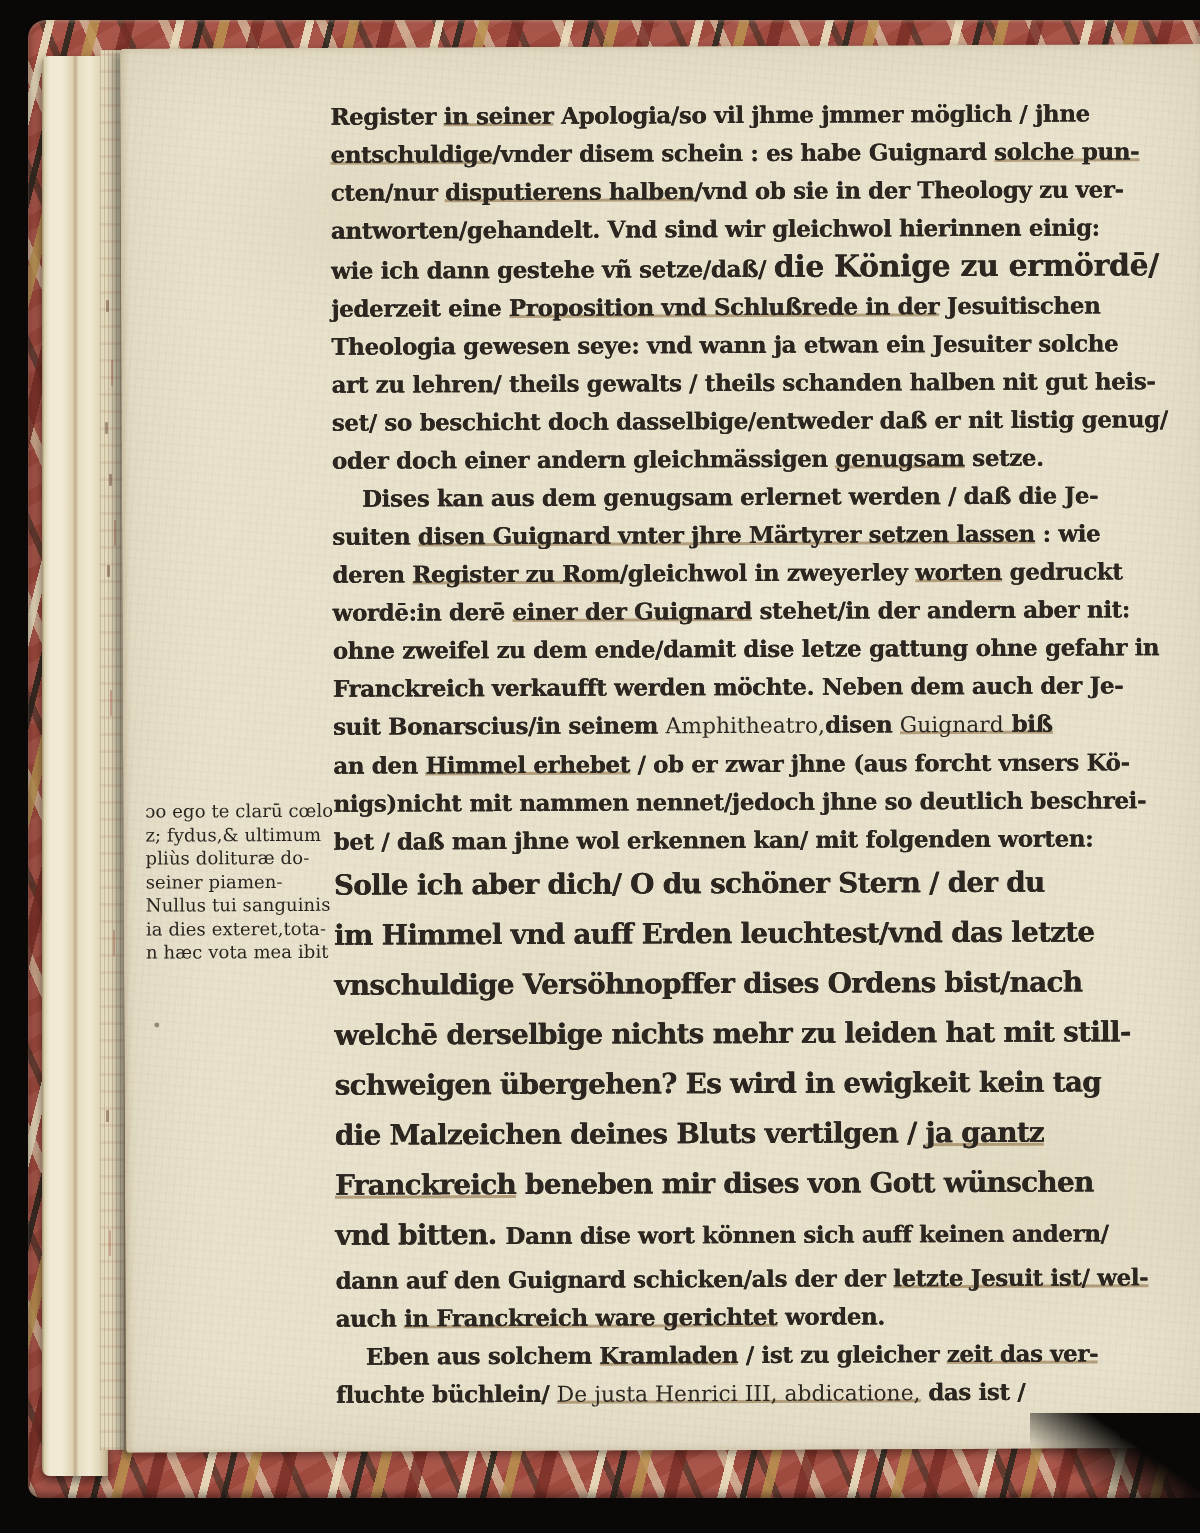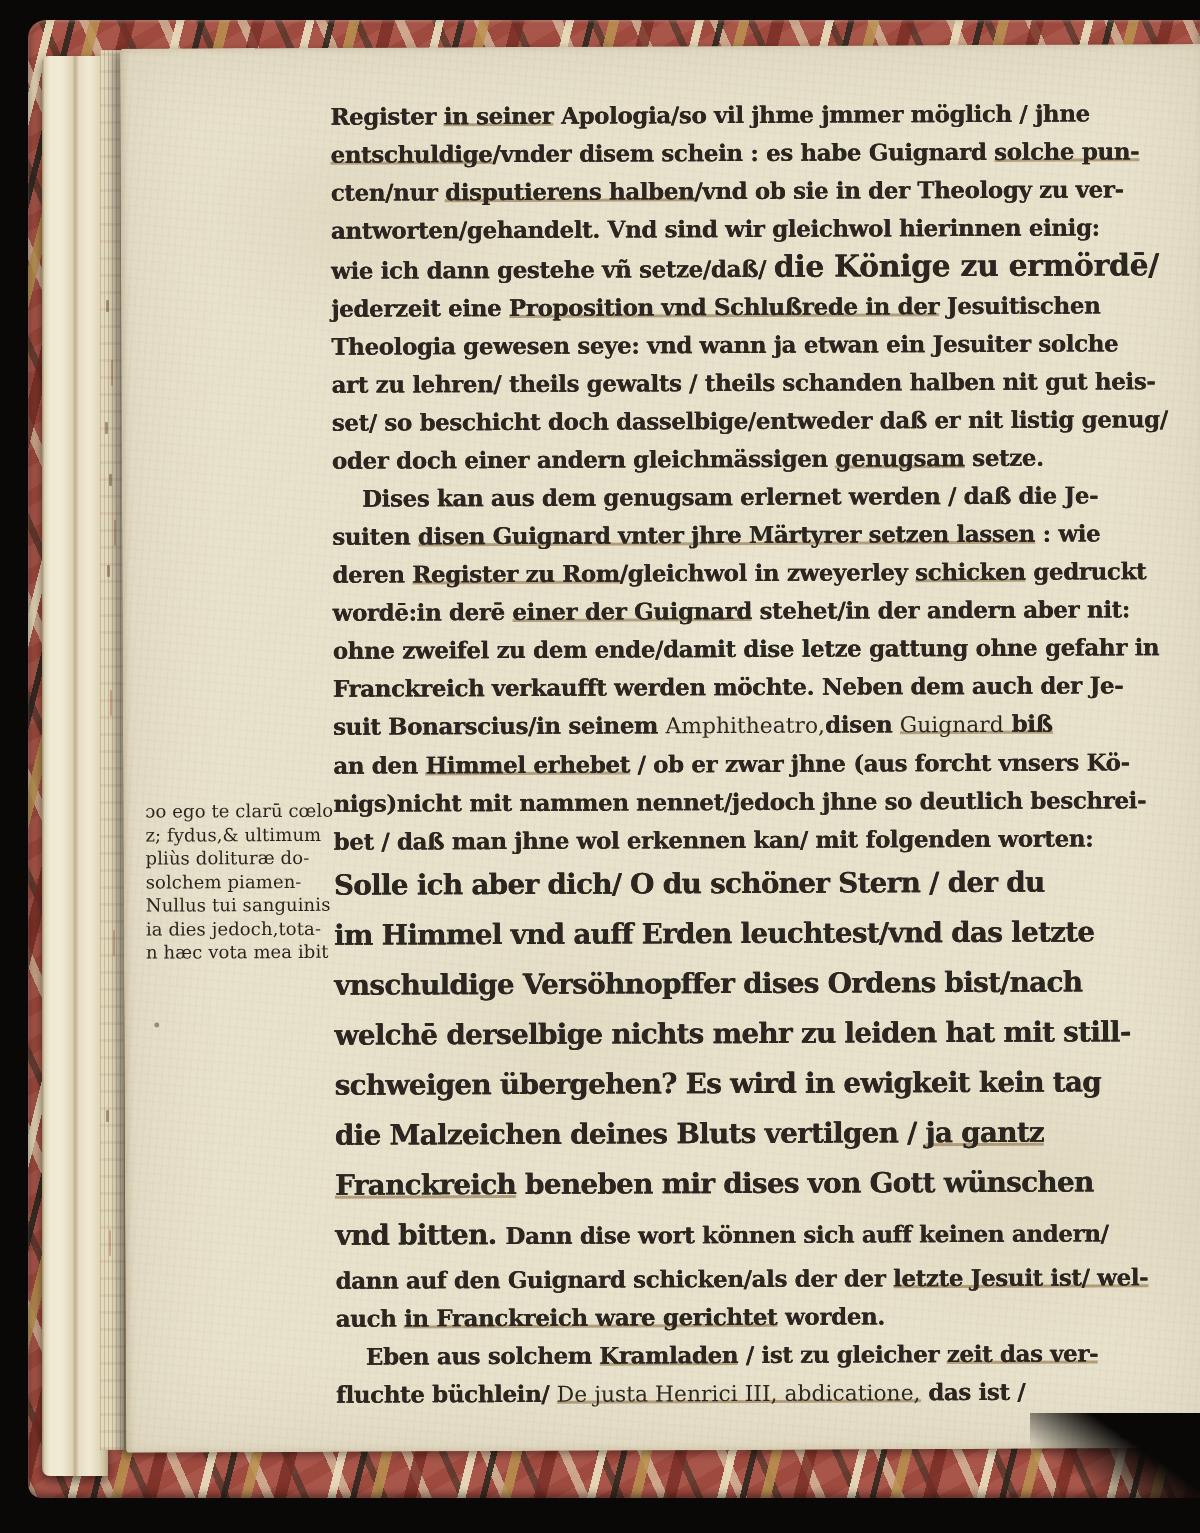--- a/index.html
+++ b/index.html
@@ -114,40 +114,40 @@
     <div class="tick red" style="left:13px;top:880px"></div>
     <div class="tick" style="left:6px;top:1060px"></div>
     <div class="tick red" style="left:9px;top:1180px"></div>
   </div>
 
   <div class="leaf">
     <div class="margin-note">
         <div class="mn-line">ɔo ego te clarū cœlo</div>
         <div class="mn-line">z; fydus,&amp; ultimum</div>
         <div class="mn-line">pliùs dolituræ do-</div>
-        <div class="mn-line">solchem piamen-</div>
+        <div class="mn-line">seiner piamen-</div>
         <div class="mn-line">Nullus tui sanguinis</div>
-        <div class="mn-line">ia dies jedoch,tota-</div>
+        <div class="mn-line">ia dies exteret,tota-</div>
         <div class="mn-line">n hæc vota mea ibit</div>
       </div>
     <div class="inkdot" style="left:30px;top:974px"></div>
     <div class="text-col">
         <div class="ln"><span>Register </span><span class="u">in seiner</span><span> Apologia/so vil jhme jmmer möglich / jhne</span></div>
         <div class="ln"><span class="u">entschuldige</span><span>/vnder disem schein : es habe Guignard </span><span class="u">solche pun-</span></div>
         <div class="ln"><span>cten/nur </span><span class="u">disputierens halben</span><span>/vnd ob sie in der Theology zu ver-</span></div>
         <div class="ln"><span>antworten/gehandelt. Vnd sind wir gleichwol hierinnen einig:</span></div>
         <div class="ln"><span>wie ich dann gestehe vñ setze/daß/ </span><span class="big">die Könige zu ermördē/</span></div>
         <div class="ln"><span>jederzeit eine </span><span class="u">Proposition vnd Schlußrede in der</span><span> Jesuitischen</span></div>
         <div class="ln"><span>Theologia gewesen seye: vnd wann ja etwan ein Jesuiter solche</span></div>
         <div class="ln"><span>art zu lehren/ theils gewalts / theils schanden halben nit gut heis-</span></div>
         <div class="ln"><span>set/ so beschicht doch dasselbige/entweder daß er nit listig genug/</span></div>
         <div class="ln"><span>oder doch einer andern gleichmässigen </span><span class="u">genugsam</span><span> setze.</span></div>
         <div class="ln indent"><span>Dises kan aus dem genugsam erlernet werden / daß die Je-</span></div>
         <div class="ln"><span>suiten </span><span class="u">disen Guignard vnter jhre Märtyrer setzen lassen</span><span> : wie</span></div>
-        <div class="ln"><span>deren </span><span class="u">Register zu Rom</span><span>/gleichwol in zweyerley </span><span class="u">schicken</span><span> gedruckt</span></div>
+        <div class="ln"><span>deren </span><span class="u">Register zu Rom</span><span>/gleichwol in zweyerley </span><span class="u">worten</span><span> gedruckt</span></div>
         <div class="ln"><span>wordē:in derē </span><span class="u">einer der Guignard</span><span> stehet/in der andern aber nit:</span></div>
         <div class="ln"><span>ohne zweifel zu dem ende/damit dise letze gattung ohne gefahr in</span></div>
         <div class="ln"><span>Franckreich verkaufft werden möchte. Neben dem auch der Je-</span></div>
         <div class="ln"><span>suit Bonarscius/in seinem </span><span class="rm">Amphitheatro,</span><span>disen </span><span class="rm u">Guignard</span><span class="u"> biß</span></div>
         <div class="ln"><span>an den </span><span class="u">Himmel erhebet</span><span> / ob er zwar jhne (aus forcht vnsers Kö-</span></div>
         <div class="ln"><span>nigs)nicht mit nammen nennet/jedoch jhne so deutlich beschrei-</span></div>
         <div class="ln"><span>bet / daß man jhne wol erkennen kan/ mit folgenden worten:</span></div>
         <div class="ln lb"><span>Solle ich aber dich/ O du schöner Stern / der du</span></div>
         <div class="ln lb"><span>im Himmel vnd auff Erden leuchtest/vnd das letzte</span></div>
         <div class="ln lb"><span>vnschuldige Versöhnopffer dises Ordens bist/nach</span></div>

